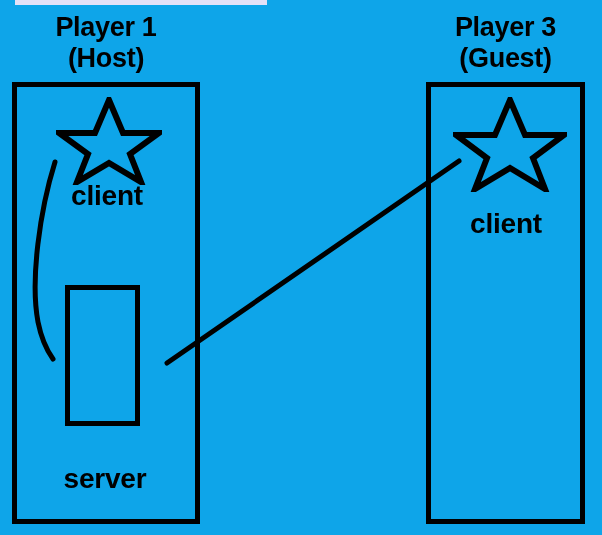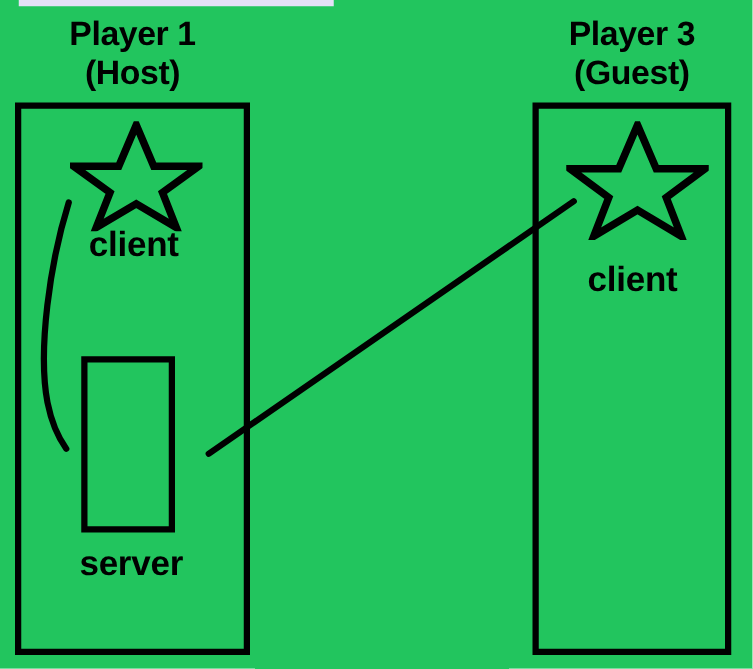--- a/index.html
+++ b/index.html
@@ -4,21 +4,21 @@
 <style>
   html, body {
     margin: 0;
     padding: 0;
     background: #ffffff;
   }
   #canvas {
     position: relative;
     width: 602px;
     height: 535px;
-    background: #22c55e;
+    background: #0ea5e9;
     font-family: "Liberation Sans", sans-serif;
     overflow: hidden;
   }
   .top-strip {
     position: absolute;
     left: 15px;
     top: 0px;
     width: 252px;
     height: 5px;
     background: #e4e1f7;
@@ -64,21 +64,21 @@
   .node-label {
     position: absolute;
     text-align: center;
     font-weight: bold;
     font-size: 28px;
     line-height: 30px;
     color: #000000;
     letter-spacing: -0.2px;
   }
   #label-host-client { left: 40px; top: 181px; width: 134px; }
-  #label-host-server { left: 38px; top: 436px; width: 134px; }
+  #label-host-server { left: 38px; top: 464px; width: 134px; }
   #label-guest-client { left: 442px; top: 209px; width: 128px; }
 
   .star-wrap {
     position: absolute;
   }
   #star-host { left: 56px; top: 97px; width: 106px; height: 88px; }
   #star-guest { left: 453px; top: 97px; width: 114px; height: 95px; }
 
   .server-rect {
     position: absolute;

